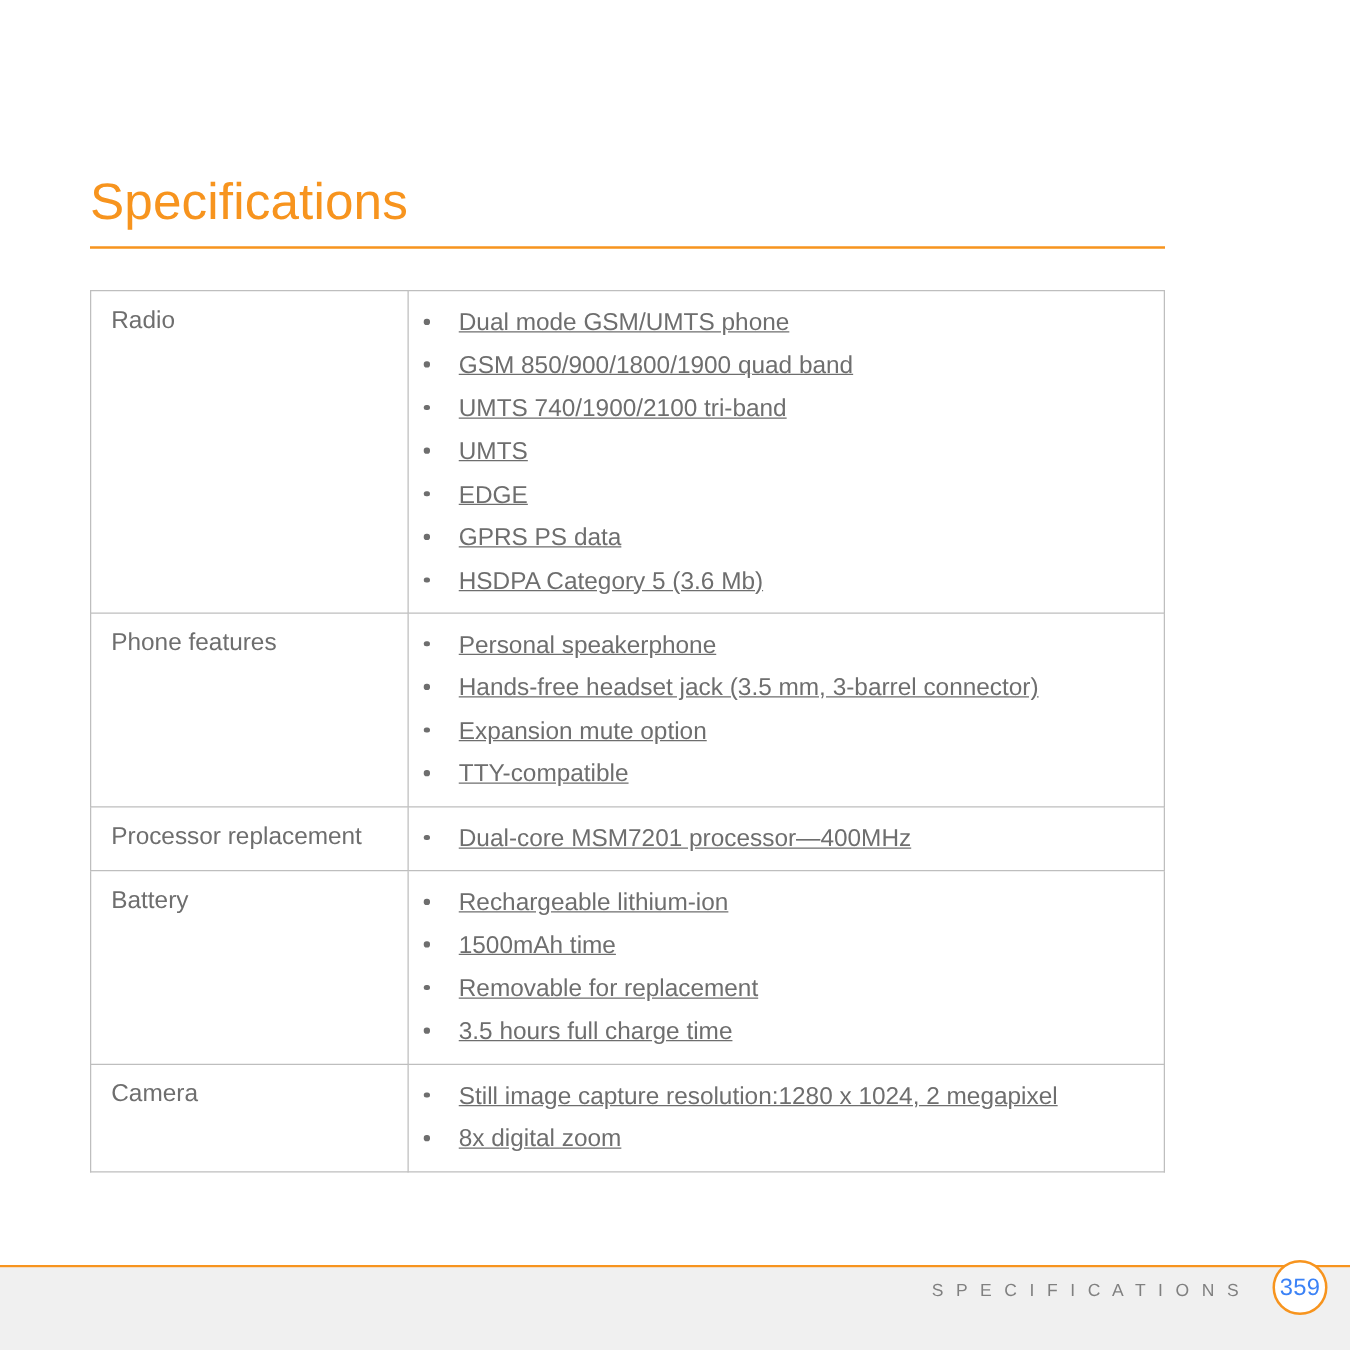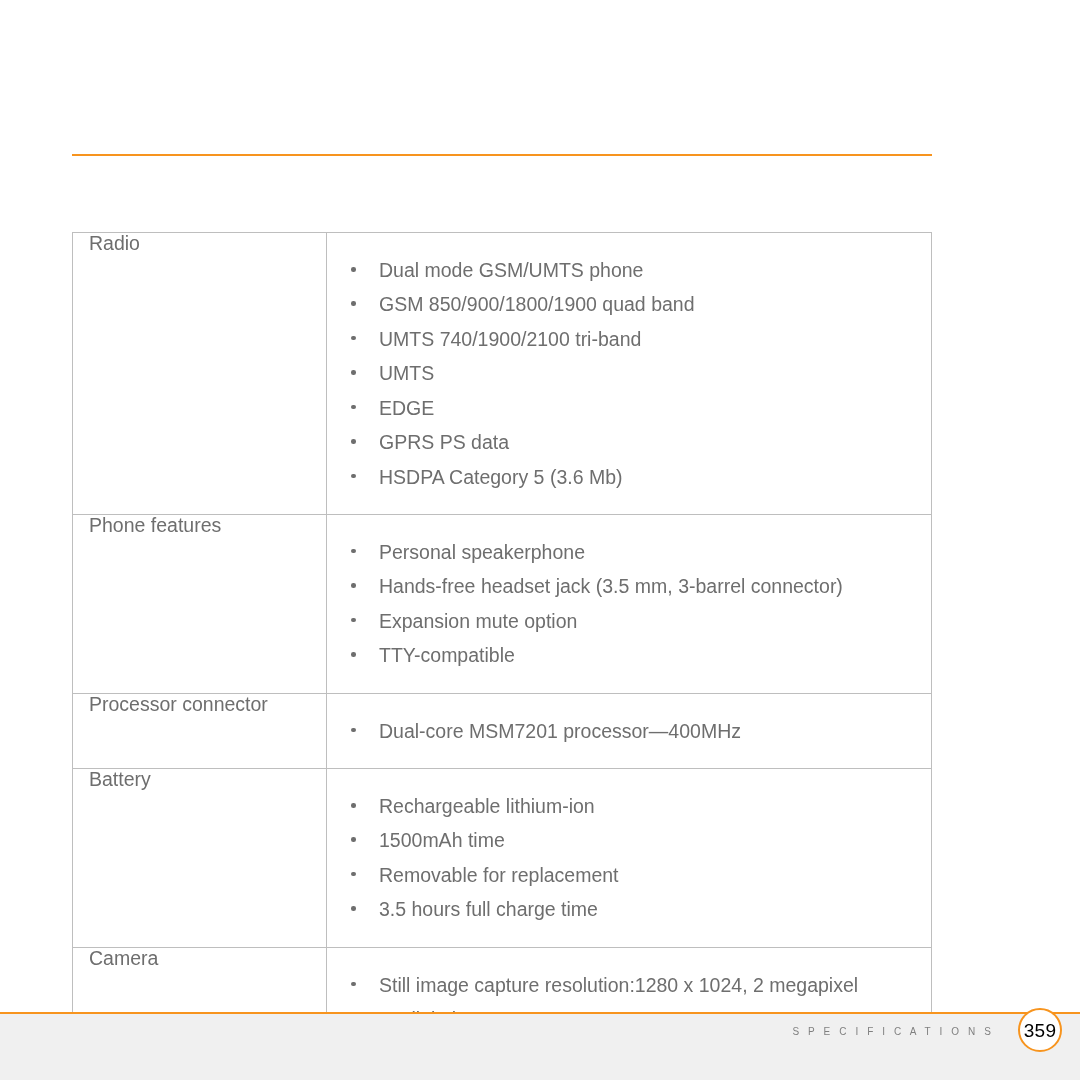--- a/index.html
+++ b/index.html
@@ -56,33 +56,34 @@
   #spec-table td {
     border:1px solid #BEBEBE;
     vertical-align:top;
     color:#6E6E6E;
     font-size:19.5px;
     line-height:1.0;
   }
 
   td.label-cell {
     width:254px;
-    padding:1px 0 14px 16px;
+    padding:14px 0 14px 16px;
     font-size:19.5px;
     color:#6E6E6E;
   }
 
   td.value-cell {
     padding:14px 10px 14px 0;
   }
 
   ul.bullets {
     list-style:none;
-    margin:12px;
+    margin:0;
     padding:0;
+    text-decoration:underline;
   }
 
   ul.bullets li {
     position:relative;
     padding-left:40px;
     margin-bottom:12px;
     font-size:19.5px;
     color:#6E6E6E;
     line-height:1.15;
     white-space:nowrap;
@@ -122,21 +123,21 @@
     top:1014px;
     width:1080px;
     height:66px;
     background:#F0F0F0;
   }
 
   #footer-label {
     position:absolute;
     right:86px;
     top:1022px;
-    font-size:10px;
+    font-size:14px;
     letter-spacing:3.1px;
     color:#808080;
     line-height:20px;
     text-align:center;
   }
 
   #page-number-badge {
     position:absolute;
     right:18px;
     top:1008px;
@@ -145,31 +146,32 @@
     border:2px solid #F7941E;
     border-radius:50%;
     background:#ffffff;
     display:flex;
     align-items:center;
     justify-content:center;
   }
 
   #page-number {
     font-size:19px;
-    color:#000000;
+    color:#3b82f6;
     line-height:1;
     letter-spacing:0.2px;
   }
 </style>
 </head>
 <body>
 
 <div id="page">
 
   <div id="title-block">
+    <h1 id="page-title">Specifications</h1>
     <div id="title-rule"></div>
   </div>
 
   <table id="spec-table">
     <tbody id="spec-table-body">
         <tr>
           <td class="label-cell">Radio</td>
           <td class="value-cell">
             <ul class="bullets">
               <li><span class="bullet-dot"></span><span>Dual mode GSM/UMTS phone</span></li>
@@ -187,21 +189,21 @@
           <td class="value-cell">
             <ul class="bullets">
               <li><span class="bullet-dot"></span><span>Personal speakerphone</span></li>
               <li><span class="bullet-dot"></span><span>Hands-free headset jack (3.5 mm, 3-barrel connector)</span></li>
               <li><span class="bullet-dot"></span><span>Expansion mute option</span></li>
               <li><span class="bullet-dot"></span><span>TTY-compatible</span></li>
             </ul>
           </td>
         </tr>
         <tr>
-          <td class="label-cell">Processor connector</td>
+          <td class="label-cell">Processor replacement</td>
           <td class="value-cell">
             <ul class="bullets">
               <li><span class="bullet-dot"></span><span>Dual-core MSM7201 processor—400MHz</span></li>
             </ul>
           </td>
         </tr>
         <tr>
           <td class="label-cell">Battery</td>
           <td class="value-cell">
             <ul class="bullets">

